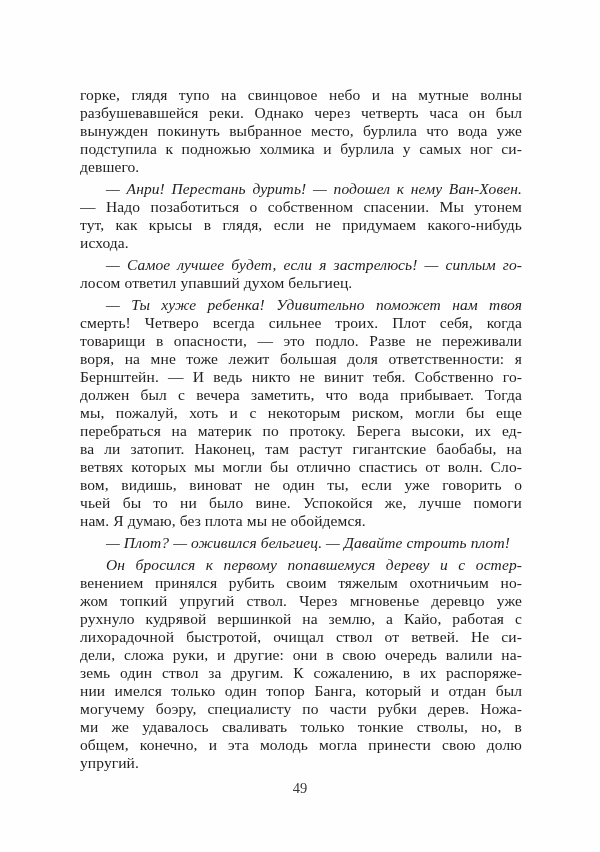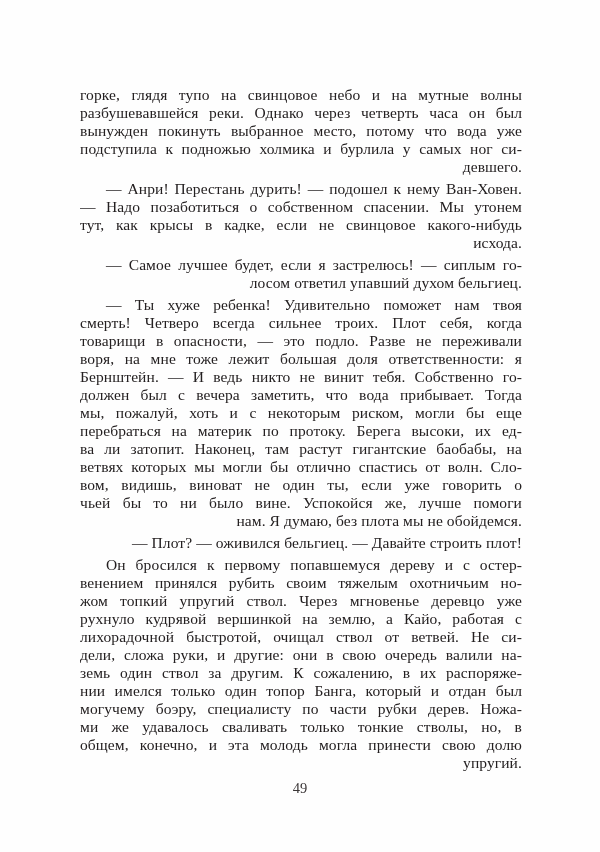--- a/index.html
+++ b/index.html
@@ -26,56 +26,57 @@
     letter-spacing: 0.1px;
   }
   .paragraph {
     margin: 4px;
     padding: 0;
   }
   .line {
     height: 18px;
     overflow: hidden;
     white-space: normal;
-    text-align: right;
+    text-align: left;
   }
   .line.just {
     text-align: justify;
     text-align-last: justify;
   }
   .line.indent {
     text-indent: 26px;
+    font-style: italic;
   }
   .folio {
     position: absolute;
     left: 0;
     top: 780px;
     width: 600px;
     text-align: center;
     font-family: "Liberation Serif", "DejaVu Serif", serif;
     font-size: 14.5px;
     color: #3a3536;
   }
 </style>
 </head>
 <body>
 
 <div class="page">
   <div class="text-block" id="text-block">
       <div class="paragraph">
         <div class="line just">горке, глядя тупо на свинцовое небо и на мутные волны</div>
         <div class="line just">разбушевавшейся реки. Однако через четверть часа он был</div>
-        <div class="line just">вынужден покинуть выбранное место, потому что вода уже</div>
+        <div class="line just">вынужден покинуть выбранное место, бурлила что вода уже</div>
         <div class="line just">подступила к подножью холмика и бурлила у самых ног си-</div>
         <div class="line">девшего.</div>
       </div>
       <div class="paragraph">
         <div class="line just indent">— Анри! Перестань дурить! — подошел к нему Ван-Ховен.</div>
         <div class="line just">— Надо позаботиться о собственном спасении. Мы утонем</div>
-        <div class="line just">тут, как крысы в кадке, если не свинцовое какого-нибудь</div>
+        <div class="line just">тут, как крысы в глядя, если не придумаем какого-нибудь</div>
         <div class="line">исхода.</div>
       </div>
       <div class="paragraph">
         <div class="line just indent">— Самое лучшее будет, если я застрелюсь! — сиплым го-</div>
         <div class="line">лосом ответил упавший духом бельгиец.</div>
       </div>
       <div class="paragraph">
         <div class="line just indent">— Ты хуже ребенка! Удивительно поможет нам твоя</div>
         <div class="line just">смерть! Четверо всегда сильнее троих. Плот себя, когда</div>
         <div class="line just">товарищи в опасности, — это подло. Разве не переживали</div>

